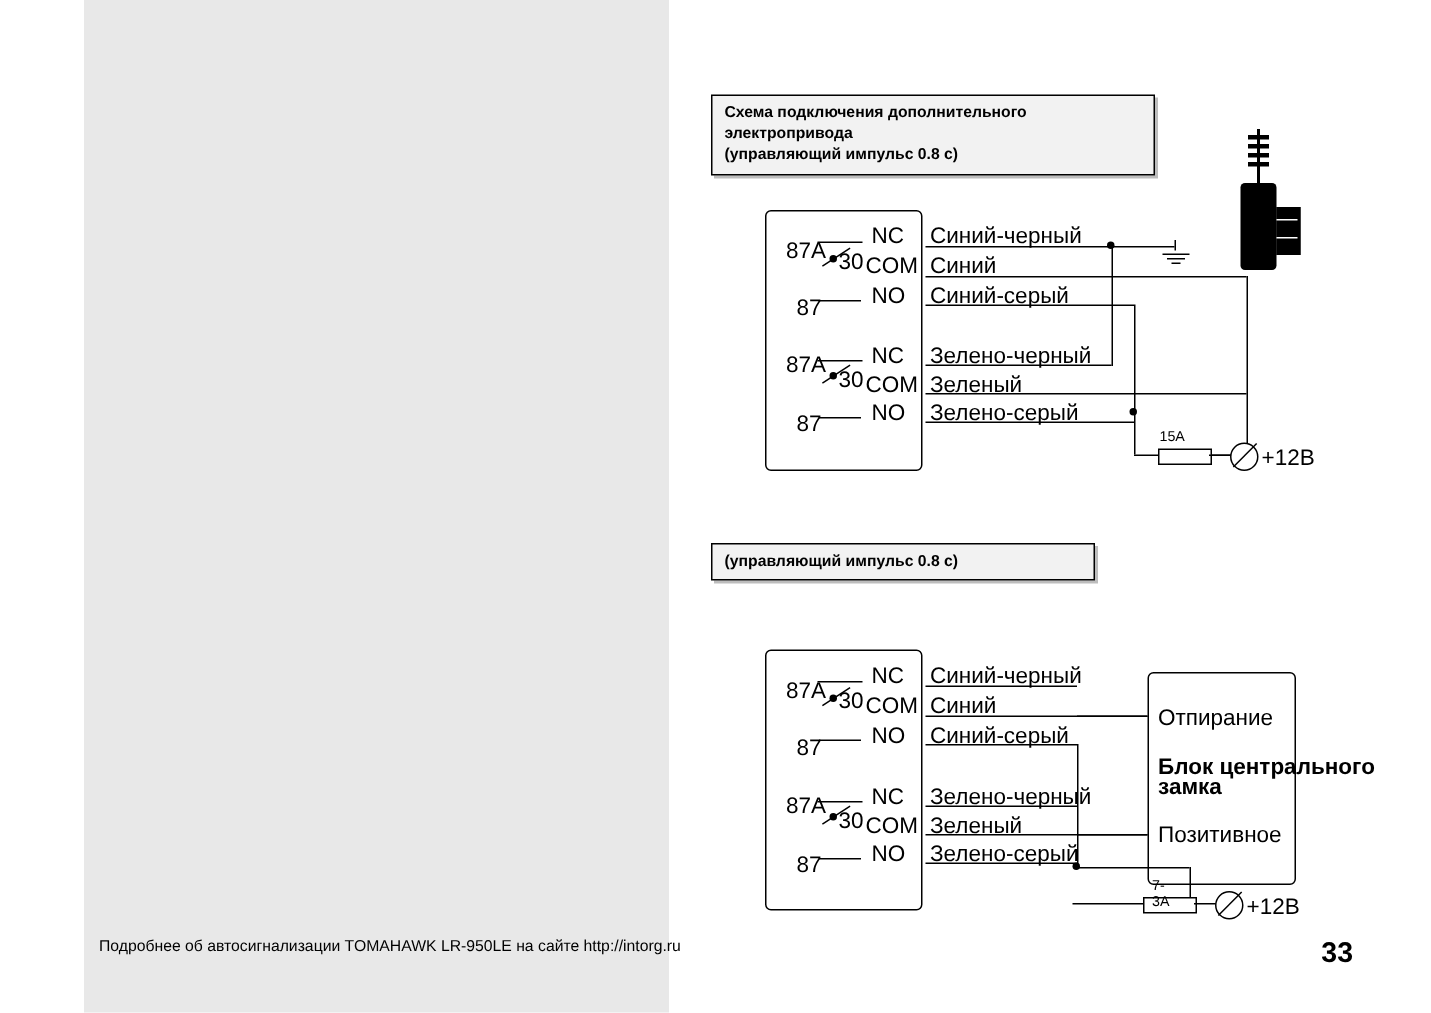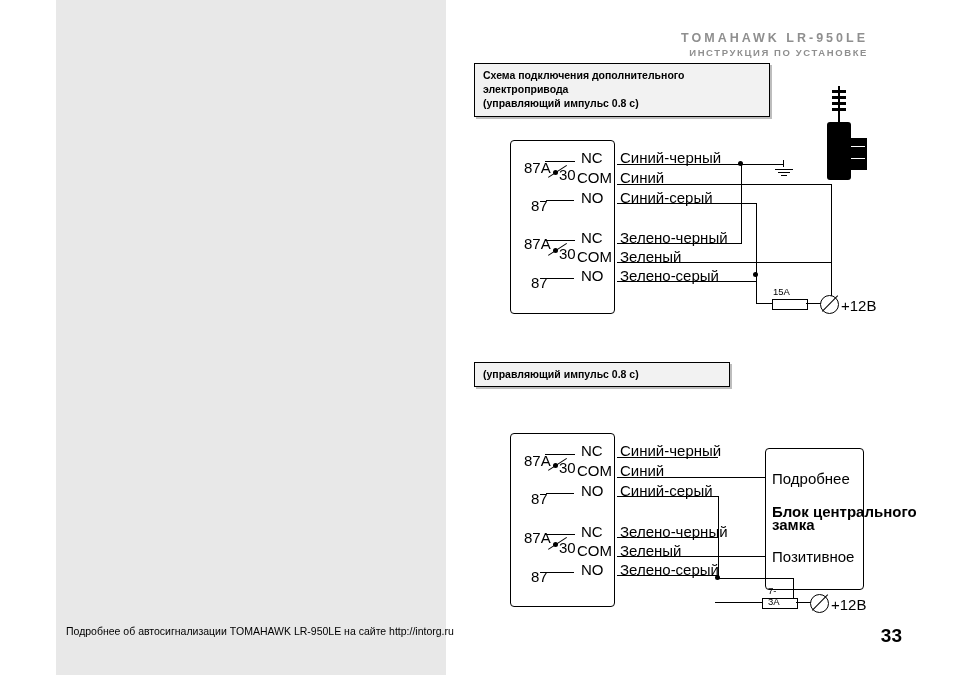--- a/index.html
+++ b/index.html
@@ -79,24 +79,20 @@
     position:absolute;right:52px;bottom:28px;font-size:19px;font-weight:bold;
   }
 </style>
 </head>
 <body>
 
 <div class="page">
 
   <div class="left-panel"></div>
 
-  <div class="doc-header">
-    <div class="line1">TOMAHAWK LR-950LE</div>
-    <div class="line2">ИНСТРУКЦИЯ ПО УСТАНОВКЕ</div>
-  </div>
 
   <div class="title-box" style="left:474px;top:63px;width:278px;">
     <div>Схема подключения дополнительного электропривода</div>
     <div>(управляющий импульс 0.8 с)</div>
   </div>
 
   <div class="diagram">
 
     <div class="module-box" style="left:510px;top:140px;width:103px;height:172px;"></div>
 
@@ -227,21 +223,21 @@
     <div class="lbl" style="left:620px;top:523px;">Зелено-черный</div>
     <div class="wire hline" style="left:617px;top:537px;width:101px;"></div>
 
     <div class="lbl" style="left:620px;top:542px;">Зеленый</div>
     <div class="wire hline" style="left:617px;top:556px;width:148px;"></div>
 
     <div class="lbl" style="left:620px;top:561px;">Зелено-серый</div>
     <div class="wire hline" style="left:617px;top:575px;width:101px;"></div>
 
     <div class="module-box" style="left:765px;top:448px;width:97px;height:140px;"></div>
-    <div class="lbl" style="left:772px;top:470px;">Подробнее</div>
+    <div class="lbl" style="left:772px;top:470px;">Отпирание</div>
     <div class="lbl lbl-b" style="left:772px;top:503px;">Блок центрального</div>
     <div class="lbl lbl-b" style="left:772px;top:516px;">замка</div>
     <div class="lbl" style="left:772px;top:548px;">Позитивное</div>
 
     <div class="wire vline" style="left:718px;top:496px;height:82px;"></div>
     <div class="wire hline" style="left:718px;top:578px;width:75px;"></div>
     <div class="dot" style="left:715px;top:575px;"></div>
 
     <div class="wire vline" style="left:765px;top:477px;height:0px;"></div>
     <div class="wire hline" style="left:718px;top:477px;width:47px;"></div>

